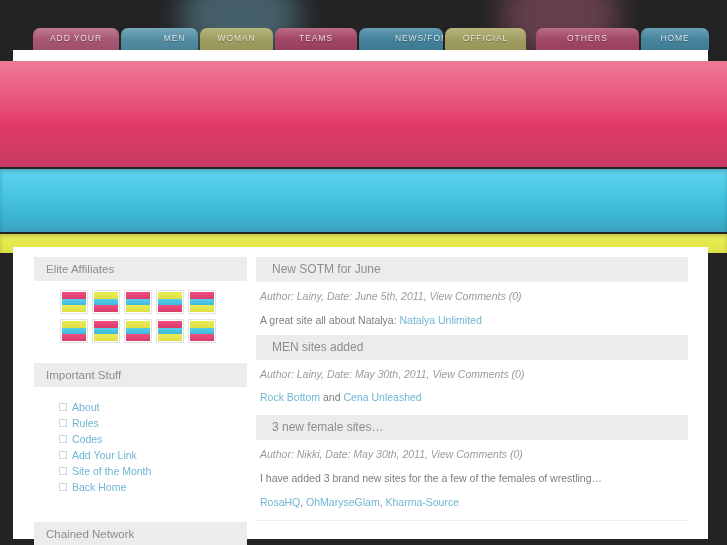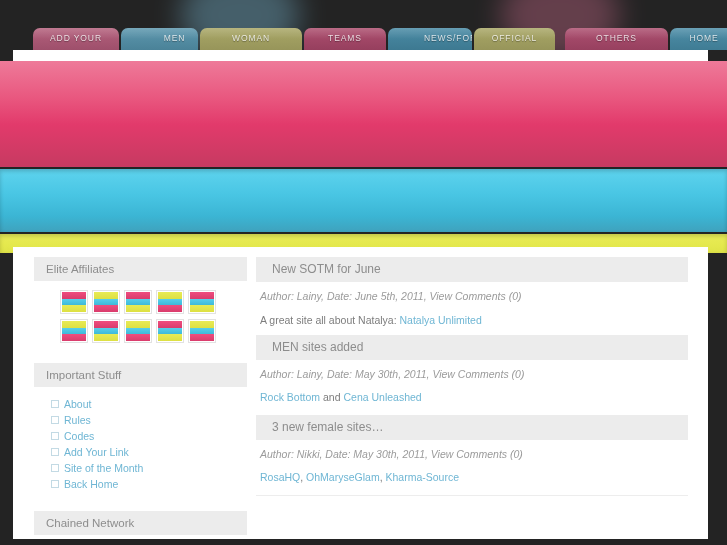--- a/index.html
+++ b/index.html
@@ -182,21 +182,21 @@
     cursor: pointer;
   }
   .thumb span { display: block; flex: 1 1 auto; }
   .s-pink   { background: linear-gradient(#ef4d7f, #d93c6c); }
   .s-cyan   { background: linear-gradient(#56cfec, #3fb9d8); }
   .s-yellow { background: linear-gradient(#e8eb55, #dde043); }
 
   
   .link-list {
     list-style: none;
-    margin: 4px;
+    margin: 12px;
     padding: 0 0 0 13px;
   }
   .link-list li {
     font-size: 10.5px;
     line-height: 16px;
     color: #6fb6d4;
     position: relative;
     padding-left: 13px;
     cursor: pointer;
   }
@@ -255,21 +255,21 @@
 <body>
 
 <div class="page">
 
   <div class="navbar">
     <div class="nav-glow" style="left:180px;background:#6fa8c0;"></div>
     <div class="nav-glow" style="left:500px;background:#b4617d;"></div>
     <div class="nav-tabs" id="nav-tabs">
         <div class="nav-tab t-pink" style="width: 86px;">ADD YOUR SITE</div>
         <div class="nav-tab t-blue" style="width: 77px; padding-left: 36px;">MEN</div>
-        <div class="nav-tab t-olive" style="width: 102px;">WOMAN</div>
+        <div class="nav-tab t-olive" style="width: 73px;">WOMAN</div>
         <div class="nav-tab t-rose" style="width: 82px;">TEAMS</div>
         <div class="nav-tab t-teal" style="width: 84px;">NEWS/FORUMS</div>
         <div class="nav-tab t-olive2" style="width: 81px;">OFFICIAL</div>
         <div class="nav-tab t-rose2" style="width: 103px; margin-left: 8px;">OTHERS</div>
         <div class="nav-tab t-teal2" style="width: 68px;">HOME</div>
       </div>
     <div class="nav-underbar"></div>
   </div>
 
   <div class="banner">
@@ -362,18 +362,19 @@
           <div class="post-body"><span>A great site all about Natalya: </span><a class="inline-link">Natalya Unlimited</a></div>
         </div>
         <div class="post">
           <div class="post-title">MEN sites added</div>
           <div class="post-meta">Author: Lainy, Date: May 30th, 2011, View Comments (0)</div>
           <div class="post-links"><a>Rock Bottom</a><span style="color: rgb(125, 125, 125);"> and </span><a>Cena Unleashed</a></div>
         </div>
         <div class="post">
           <div class="post-title">3 new female sites…</div>
           <div class="post-meta">Author: Nikki, Date: May 30th, 2011, View Comments (0)</div>
+          <div class="post-body"><span>I have added 3 brand new sites for the a few of the females of wrestling…</span></div>
           <div class="post-links"><a>RosaHQ</a><span style="color: rgb(125, 125, 125);">, </span><a>OhMaryseGlam</a><span style="color: rgb(125, 125, 125);">, </span><a>Kharma-Source</a></div>
           <div class="post-divider"></div>
         </div>
       </div>
   </div>
 </div>
 
 </body></html>

